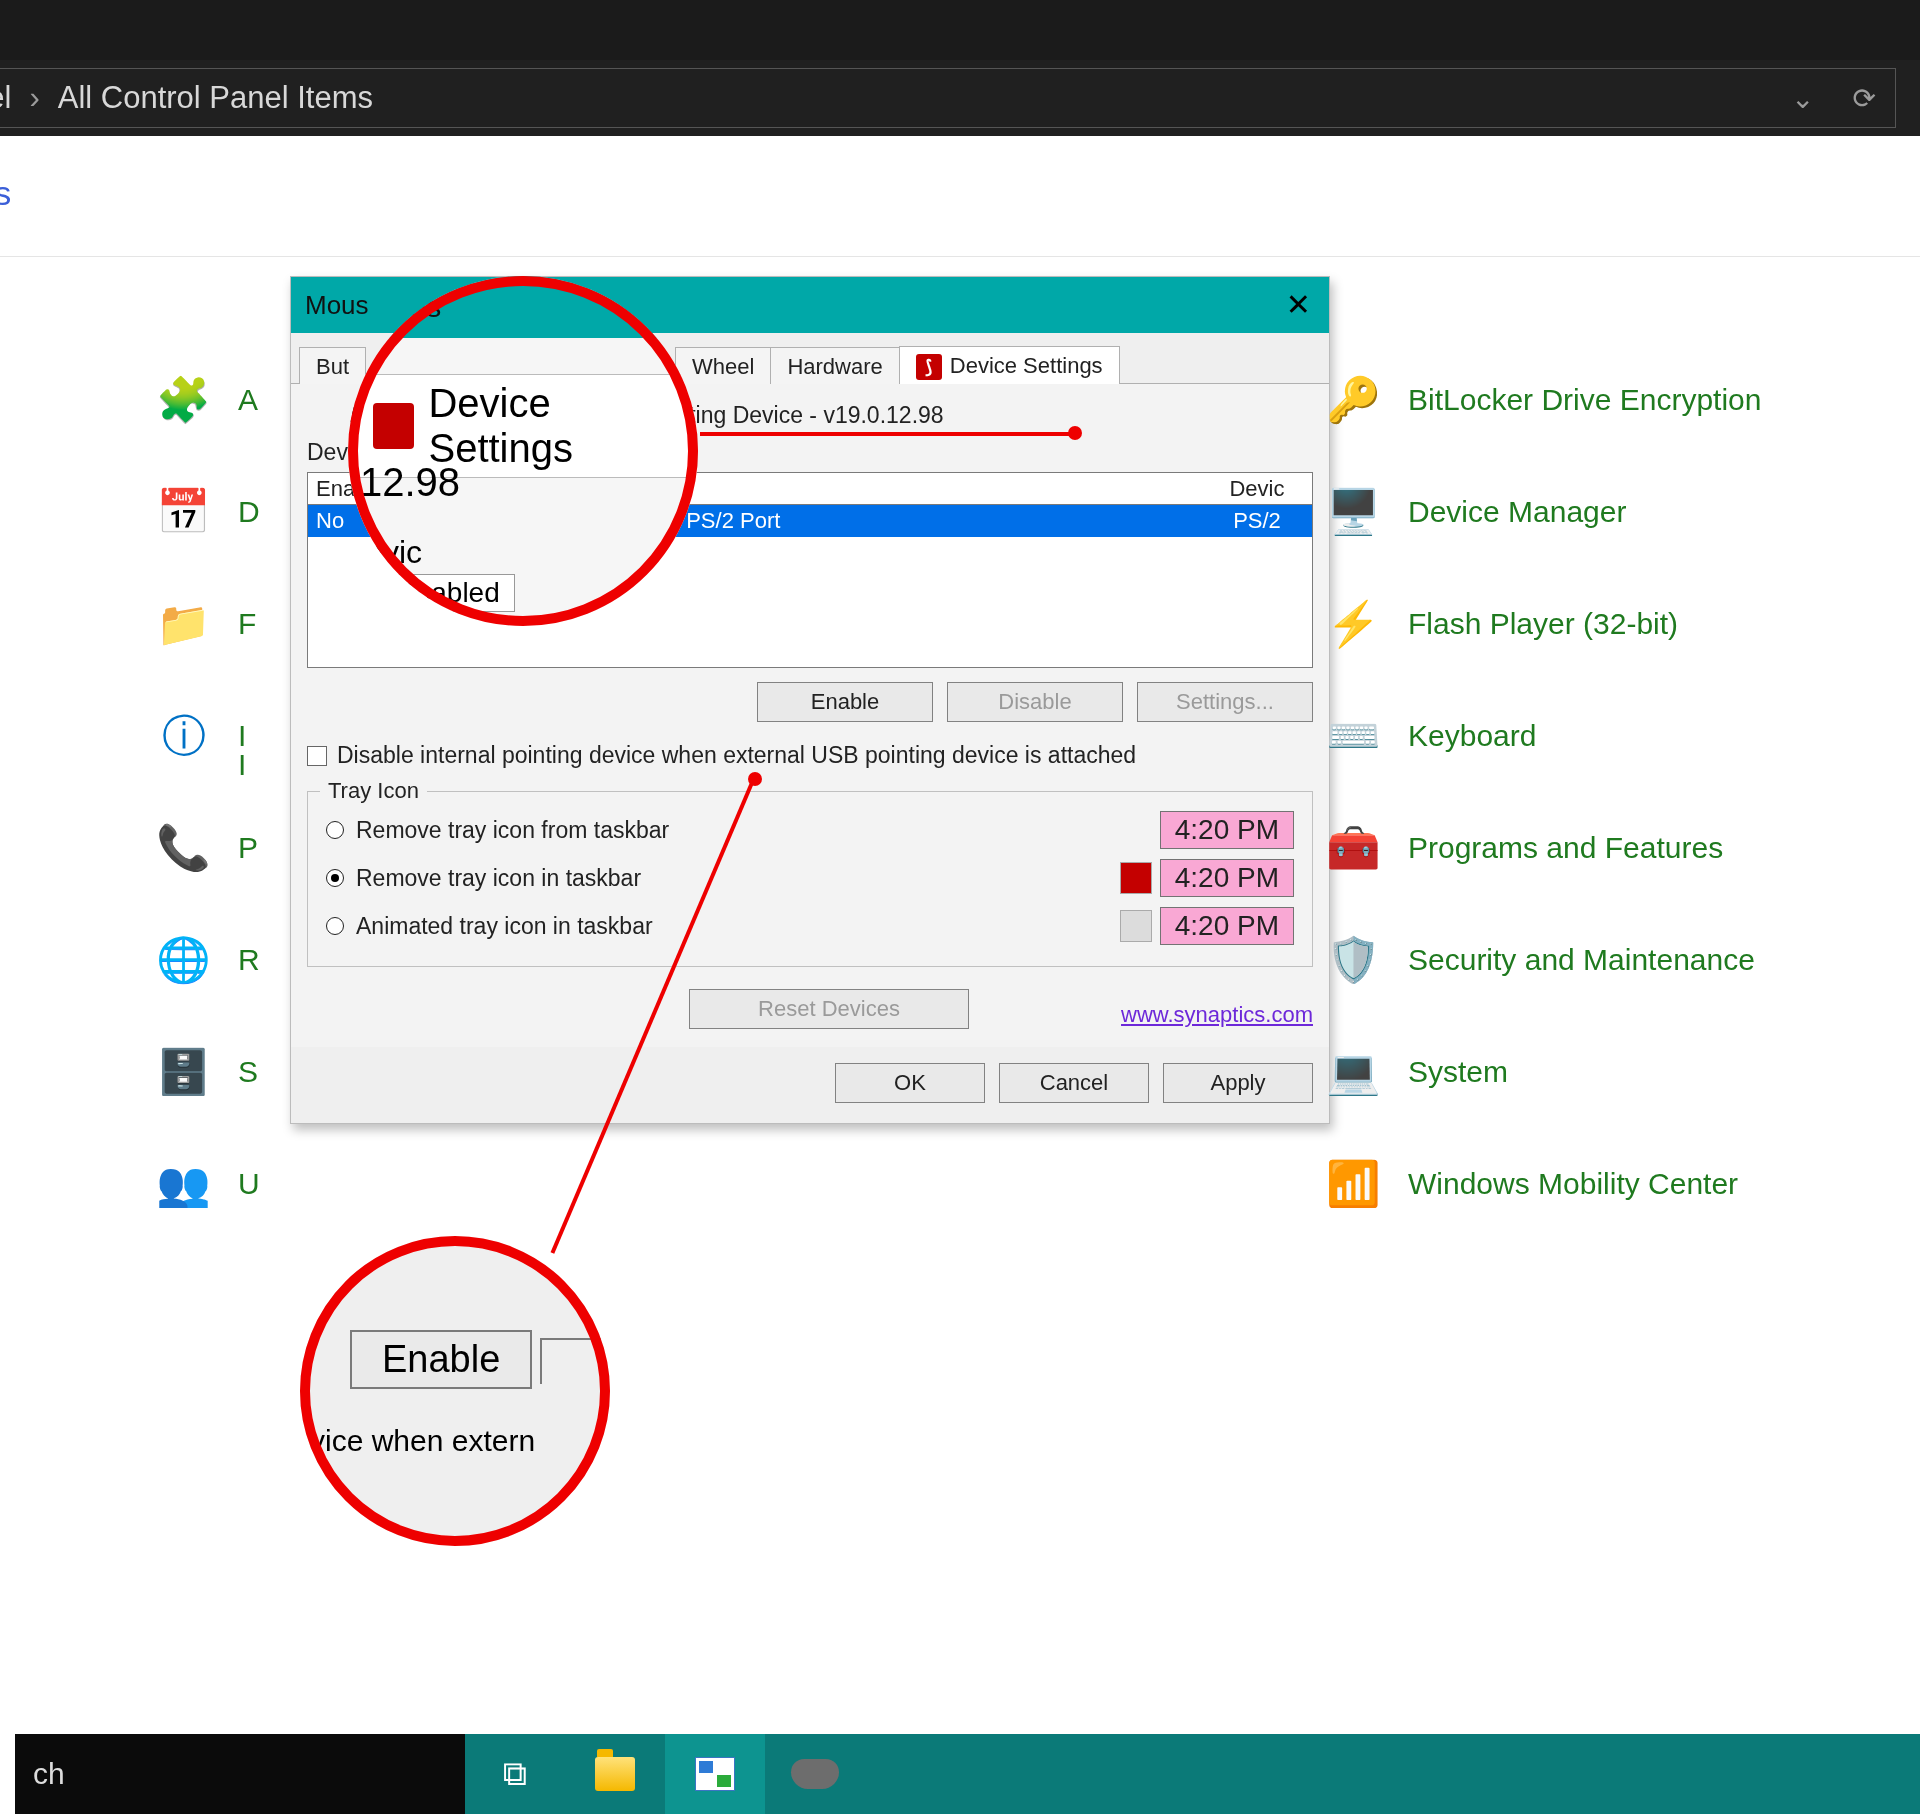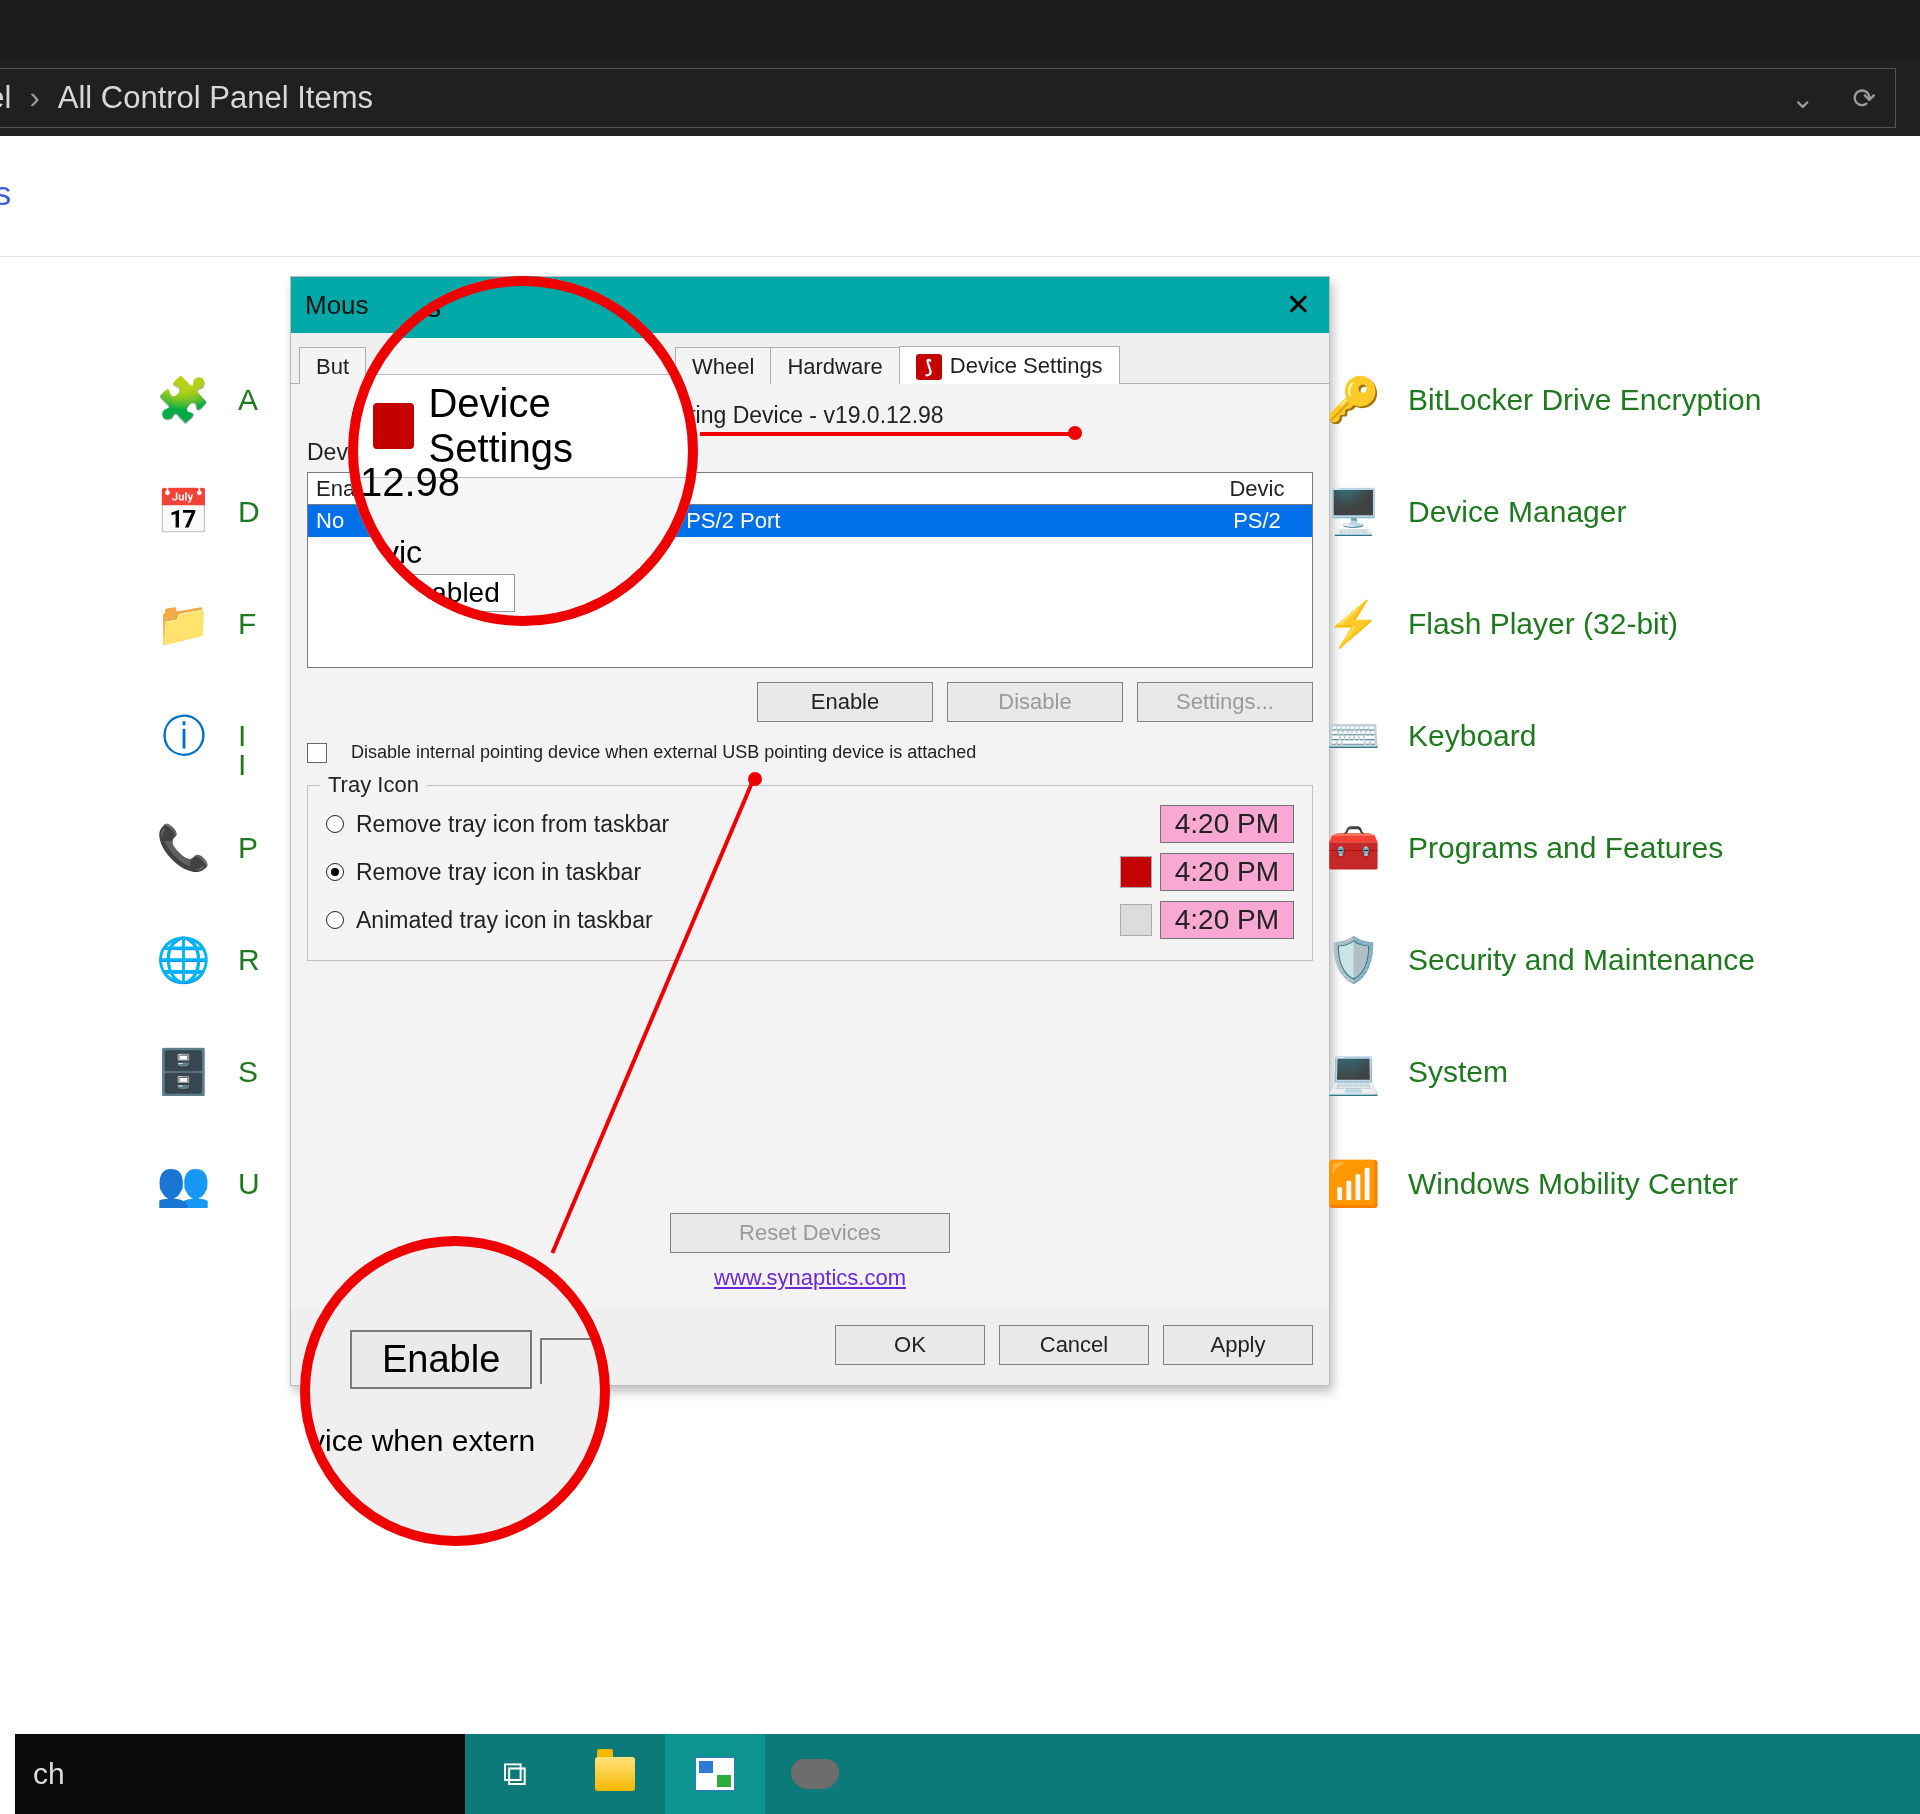--- a/index.html
+++ b/index.html
@@ -109,21 +109,21 @@
   .device-row .col1 { width:106px; padding-left:8px; }
   .device-row .col2 { flex:1; padding-left:8px; }
   .device-row .col3 { width:110px; text-align:center; }
   .btn-row { display:flex; gap:14px; justify-content:flex-end; margin-top:14px; }
   .wbtn {
     min-width:176px; height:40px; border:1px solid #828282;
     background:#e9e9e9; font-size:22px;
     display:flex; align-items:center; justify-content:center;
   }
   .wbtn.disabled { color:#9a9a9a; }
-  .chkline { display:flex; align-items:center; gap:24px; margin-top:20px; font-size:18px; }
+  .chkline { display:flex; align-items:center; gap:10px; margin-top:20px; font-size:23px; }
   .chkline .box { width:20px; height:20px; border:1px solid #666; background:#fff; }
 
   .fieldset {
     border:1px solid #c0c0c0; margin-top:22px; padding:14px 18px 16px 18px;
     position:relative;
   }
   .fieldset .legend {
     position:absolute; top:-14px; left:12px; background:#f3f3f3;
     padding:0 8px; font-size:22px;
   }
@@ -135,21 +135,21 @@
   .radio.checked::after {
     content:""; position:absolute; inset:4px; background:#000; border-radius:50%;
   }
   .timebox {
     display:flex; align-items:center; gap:8px;
   }
   .timebox .ic { width:32px; height:32px; background:#dcdcdc; border:1px solid #aaa; }
   .timebox .ic.red { background:#c40000; }
   .timebox .t { background:#f9a8d4; border:1px solid #737373; padding:2px 14px; font-size:28px; }
 
-  .footer-row { display:flex; align-items:center; justify-content:space-between; margin-top:22px;flex-direction:column; }
+  .footer-row { display:flex; align-items:center; justify-content:space-between; margin-top:22px; }
   .footer-row .link { color:#6d28d9; text-decoration:underline; font-size:22px;margin-top:12px; }
   .wbtn.wide { min-width:280px; color:#9a9a9a; }
 
   .dlg-btns { display:flex; gap:14px; justify-content:flex-end; padding:16px 16px 20px 0; background:#efefef; }
 
   
   .anno-circle {
     position:absolute; border:10px solid #e00; border-radius:50%;
     background:transparent; pointer-events:none; z-index:60;
   }

